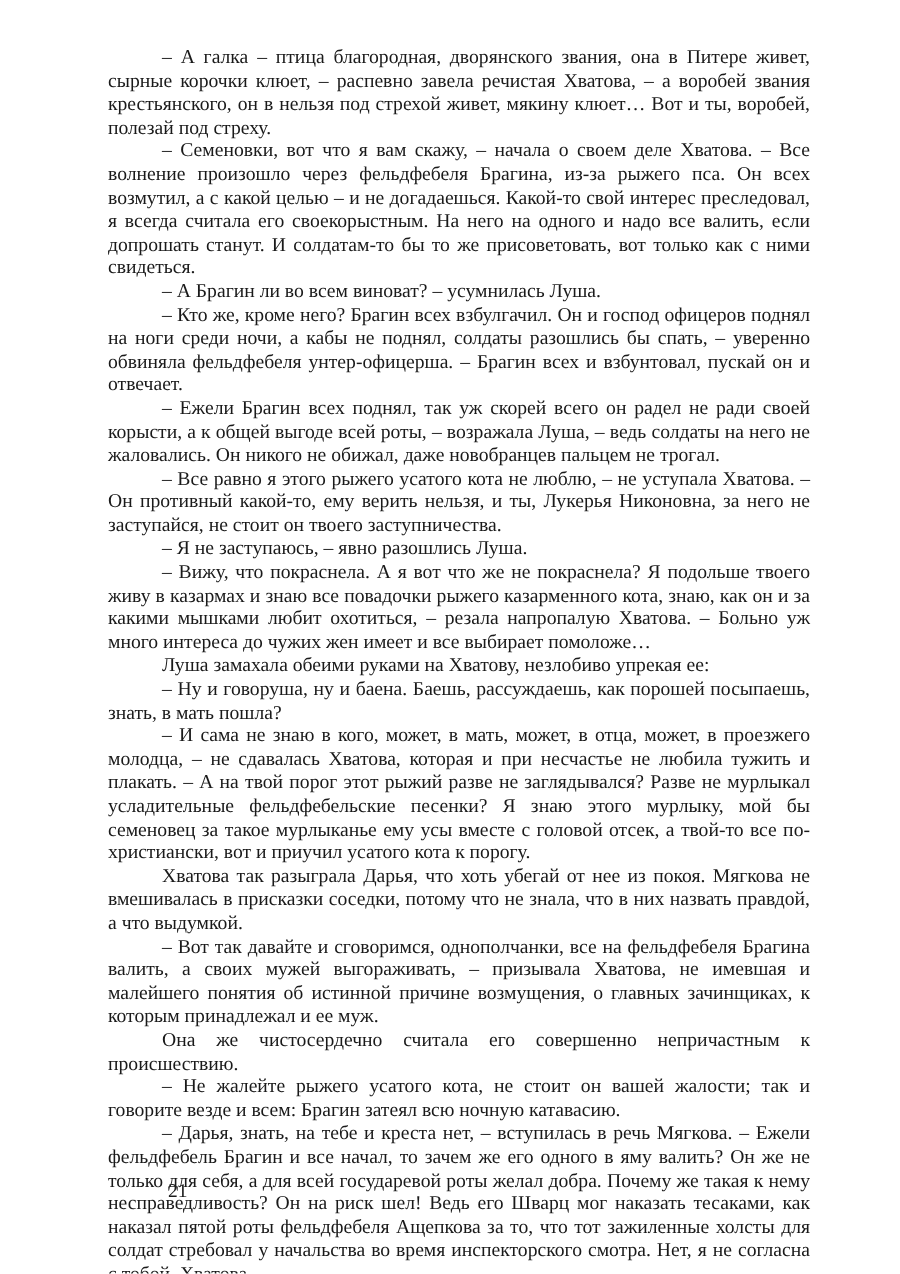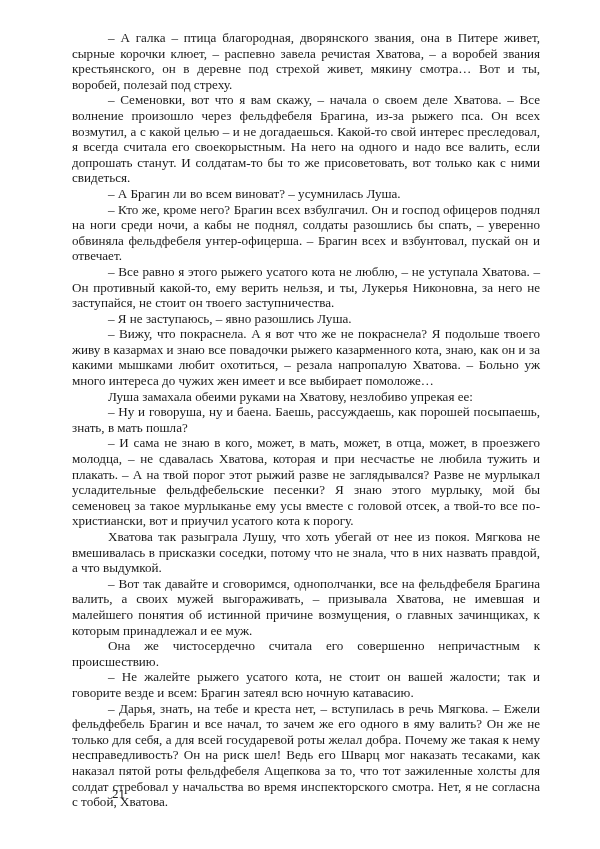--- a/index.html
+++ b/index.html
@@ -12,29 +12,30 @@
   .page p { margin: 0; text-align: justify; text-indent: 36px; }
   .pagenum {
     position: absolute; left: 112px; top: 786px;
     font-family: "Liberation Serif", serif; font-size: 13px; color: #1a1a1a;
   }
 </style>
 </head>
 <body>
 
 <div class="page">
-  <p>– А галка – птица благородная, дворянского звания, она в Питере живет, сырные корочки клюет, – распевно завела речистая Хватова, – а воробей звания крестьянского, он в деревне под стрехой живет, мякину смотра… Вот и ты, воробей, полезай под стреху.</p>
+  <p>– А галка – птица благородная, дворянского звания, она в Питере живет, сырные корочки клюет, – распевно завела речистая Хватова, – а воробей звания крестьянского, он в нельзя под стрехой живет, мякину клюет… Вот и ты, воробей, полезай под стреху.</p>
   <p>– Семеновки, вот что я вам скажу, – начала о своем деле Хватова. – Все волнение произошло через фельдфебеля Брагина, из-за рыжего пса. Он всех возмутил, а с какой целью – и не догадаешься. Какой-то свой интерес преследовал, я всегда считала его своекорыстным. На него на одного и надо все валить, если допрошать станут. И солдатам-то бы то же присоветовать, вот только как с ними свидеться.</p>
   <p>– А Брагин ли во всем виноват? – усумнилась Луша.</p>
   <p>– Кто же, кроме него? Брагин всех взбулгачил. Он и господ офицеров поднял на ноги среди ночи, а кабы не поднял, солдаты разошлись бы спать, – уверенно обвиняла фельдфебеля унтер-офицерша. – Брагин всех и взбунтовал, пускай он и отвечает.</p>
+  <p>– Ежели Брагин всех поднял, так уж скорей всего он радел не ради своей корысти, а к общей выгоде всей роты, – возражала Луша, – ведь солдаты на него не жаловались. Он никого не обижал, даже новобранцев пальцем не трогал.</p>
   <p>– Все равно я этого рыжего усатого кота не люблю, – не уступала Хватова. – Он противный какой-то, ему верить нельзя, и ты, Лукерья Никоновна, за него не заступайся, не стоит он твоего заступничества.</p>
   <p>– Я не заступаюсь, – явно разошлись Луша.</p>
   <p>– Вижу, что покраснела. А я вот что же не покраснела? Я подольше твоего живу в казармах и знаю все повадочки рыжего казарменного кота, знаю, как он и за какими мышками любит охотиться, – резала напропалую Хватова. – Больно уж много интереса до чужих жен имеет и все выбирает помоложе…</p>
   <p>Луша замахала обеими руками на Хватову, незлобиво упрекая ее:</p>
   <p>– Ну и говоруша, ну и баена. Баешь, рассуждаешь, как порошей посыпаешь, знать, в мать пошла?</p>
   <p>– И сама не знаю в кого, может, в мать, может, в отца, может, в проезжего молодца, – не сдавалась Хватова, которая и при несчастье не любила тужить и плакать. – А на твой порог этот рыжий разве не заглядывался? Разве не мурлыкал усладительные фельдфебельские песенки? Я знаю этого мурлыку, мой бы семеновец за такое мурлыканье ему усы вместе с головой отсек, а твой-то все по-христиански, вот и приучил усатого кота к порогу.</p>
-  <p>Хватова так разыграла Лушу, что хоть убегай от нее из покоя. Мягкова не вмешивалась в присказки соседки, потому что не знала, что в них назвать правдой, а что выдумкой.</p>
+  <p>Хватова так разыграла Дарья, что хоть убегай от нее из покоя. Мягкова не вмешивалась в присказки соседки, потому что не знала, что в них назвать правдой, а что выдумкой.</p>
   <p>– Вот так давайте и сговоримся, однополчанки, все на фельдфебеля Брагина валить, а своих мужей выгораживать, – призывала Хватова, не имевшая и малейшего понятия об истинной причине возмущения, о главных зачинщиках, к которым принадлежал и ее муж.</p>
   <p>Она же чистосердечно считала его совершенно непричастным к происшествию.</p>
   <p>– Не жалейте рыжего усатого кота, не стоит он вашей жалости; так и говорите везде и всем: Брагин затеял всю ночную катавасию.</p>
   <p>– Дарья, знать, на тебе и креста нет, – вступилась в речь Мягкова. – Ежели фельдфебель Брагин и все начал, то зачем же его одного в яму валить? Он же не только для себя, а для всей государевой роты желал добра. Почему же такая к нему несправедливость? Он на риск шел! Ведь его Шварц мог наказать тесаками, как наказал пятой роты фельдфебеля Ащепкова за то, что тот зажиленные холсты для солдат стребовал у начальства во время инспекторского смотра. Нет, я не согласна с тобой, Хватова.</p>
 </div>
 <div class="pagenum">21</div>
 
 </body></html>

